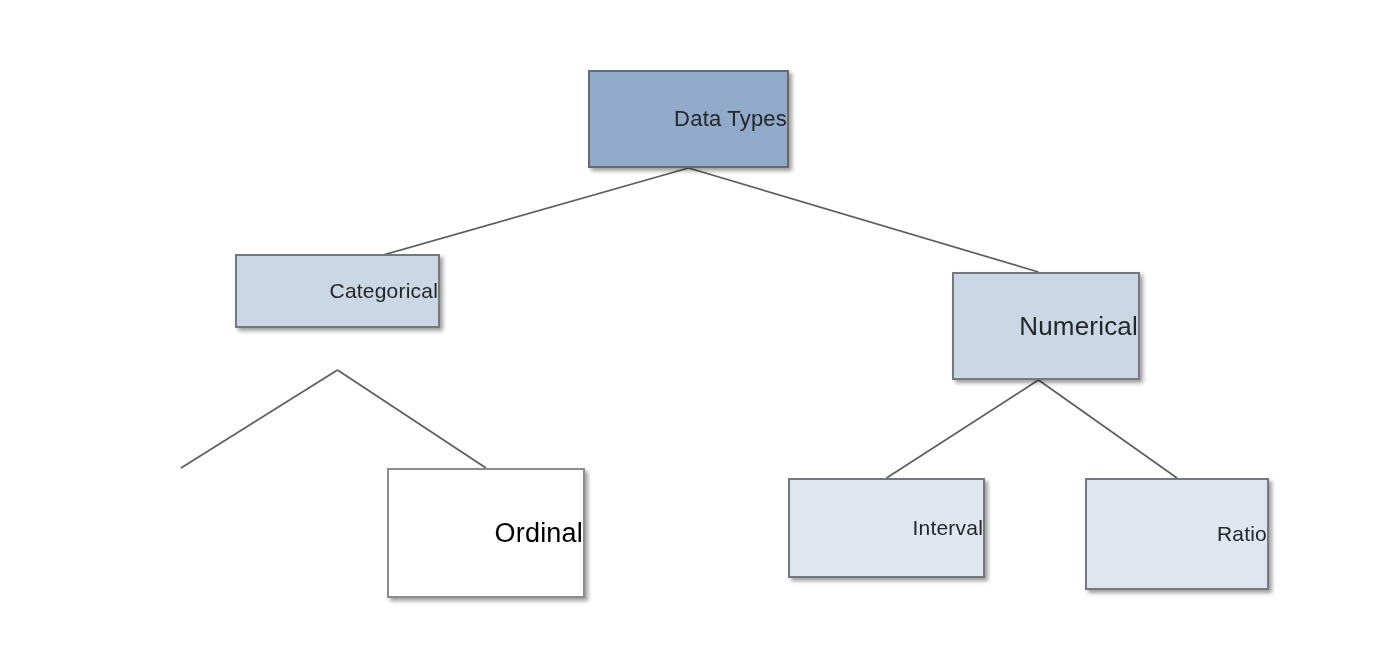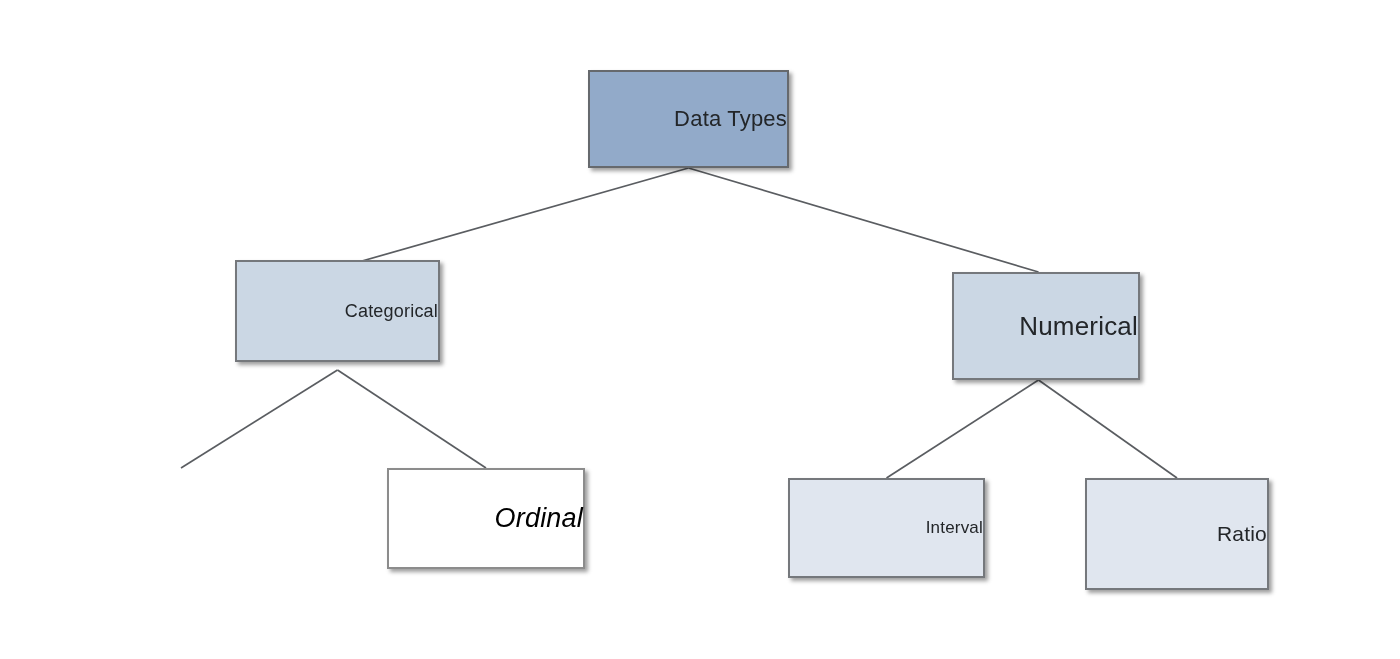--- a/index.html
+++ b/index.html
@@ -49,51 +49,50 @@
     color: var(--text-dark);
     letter-spacing: 0.2px;
   }
   .node--root {
     left: 588px; top: 70px; width: 201px; height: 98px;
     background: var(--root-fill);
     border: 2px solid var(--border-dark);
     font-size: 22px;
   }
   .node--categorical {
-    left: 235px; top: 260px; width: 205px; height: 102px;
+    left: 235px; top: 254px; width: 205px; height: 74px;
     background: var(--branch-fill);
     border: 2px solid var(--border-mid);
-    font-size: 18px;
+    font-size: 21px;
   }
   .node--numerical {
     left: 952px; top: 272px; width: 188px; height: 108px;
     background: var(--branch-fill);
     border: 2px solid var(--border-mid);
     font-size: 26px;
   }
   .node--nominal {
     left: 85px; top: 468px; width: 192px; height: 101px;
     background: var(--leaf-white-fill);
     border: 2px solid var(--border-light);
     font-size: 27px;
     color: var(--text-black);
   }
   .node--ordinal {
-    left: 387px; top: 468px; width: 198px; height: 101px;
+    left: 387px; top: 468px; width: 198px; height: 130px;
     background: var(--leaf-white-fill);
     border: 2px solid var(--border-light);
     font-size: 27px;
     color: var(--text-black);
-    font-style: italic;
   }
   .node--interval {
     left: 788px; top: 478px; width: 197px; height: 100px;
     background: var(--leaf-light-fill);
     border: 2px solid var(--border-mid);
-    font-size: 17px;
+    font-size: 21px;
   }
   .node--ratio {
     left: 1085px; top: 478px; width: 184px; height: 112px;
     background: var(--leaf-light-fill);
     border: 2px solid var(--border-mid);
     font-size: 21px;
   }
 </style>
 </head>
 <body>

